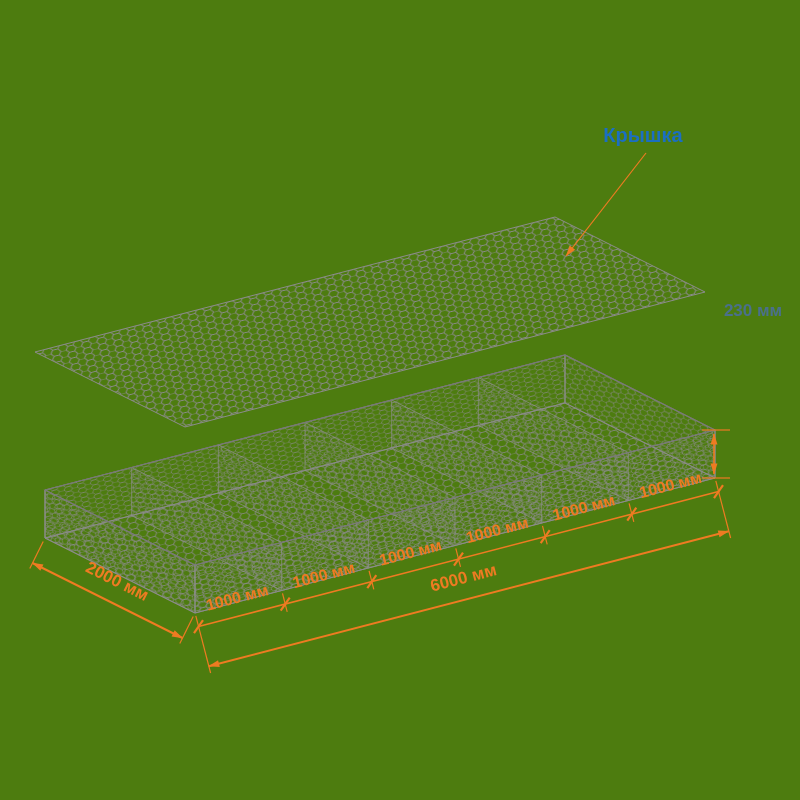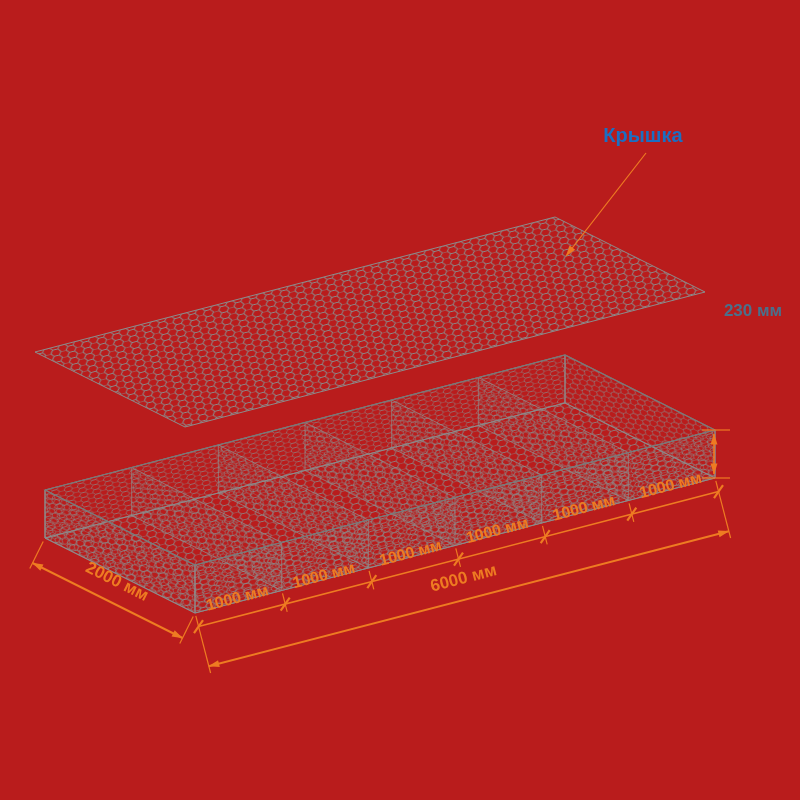--- a/index.html
+++ b/index.html
@@ -1,16 +1,16 @@
 <!DOCTYPE html>
 <html><head>
 <meta charset="utf-8">
 <style>
   html,body{margin:0;padding:0;background:#ffffff;}
-  .stage{width:800px;height:800px;background:#b91c1c;position:relative;overflow:hidden;
+  .stage{width:800px;height:800px;background:#4d7c0f;position:relative;overflow:hidden;
          font-family:"Liberation Sans",sans-serif;}
   svg{display:block;}
   .wall{stroke:#8c8c8c;stroke-width:1;}
   .rim{stroke:#787878;stroke-width:1.2;fill:none;}
   .divider{stroke:#909090;stroke-width:.8;}
   .dim-line{stroke:#ee7b22;stroke-width:2;fill:none;}
   .dim-mid{stroke:#ee7b22;stroke-width:1.6;fill:none;}
   .dim-thin{stroke:#ee7b22;stroke-width:1.2;fill:none;}
   .tick{stroke:#ee7b22;stroke-width:2.2;}
   .dim-label{fill:#ee7b22;font-weight:bold;font-size:16px;font-family:"Liberation Sans",sans-serif;}

